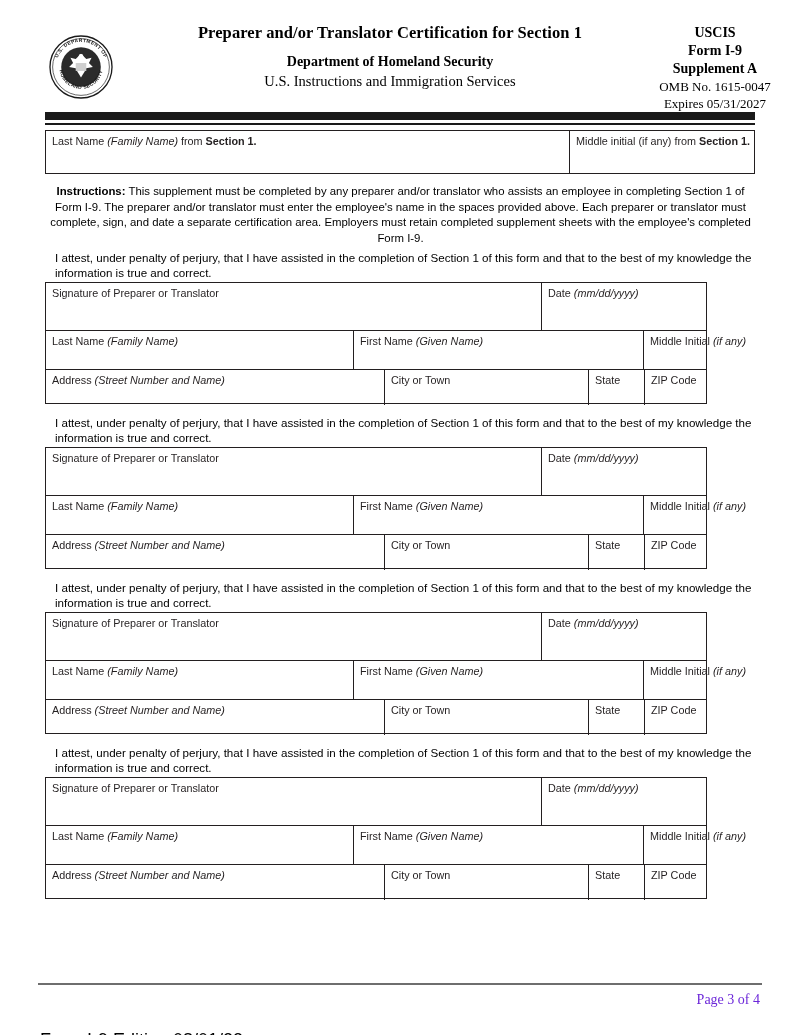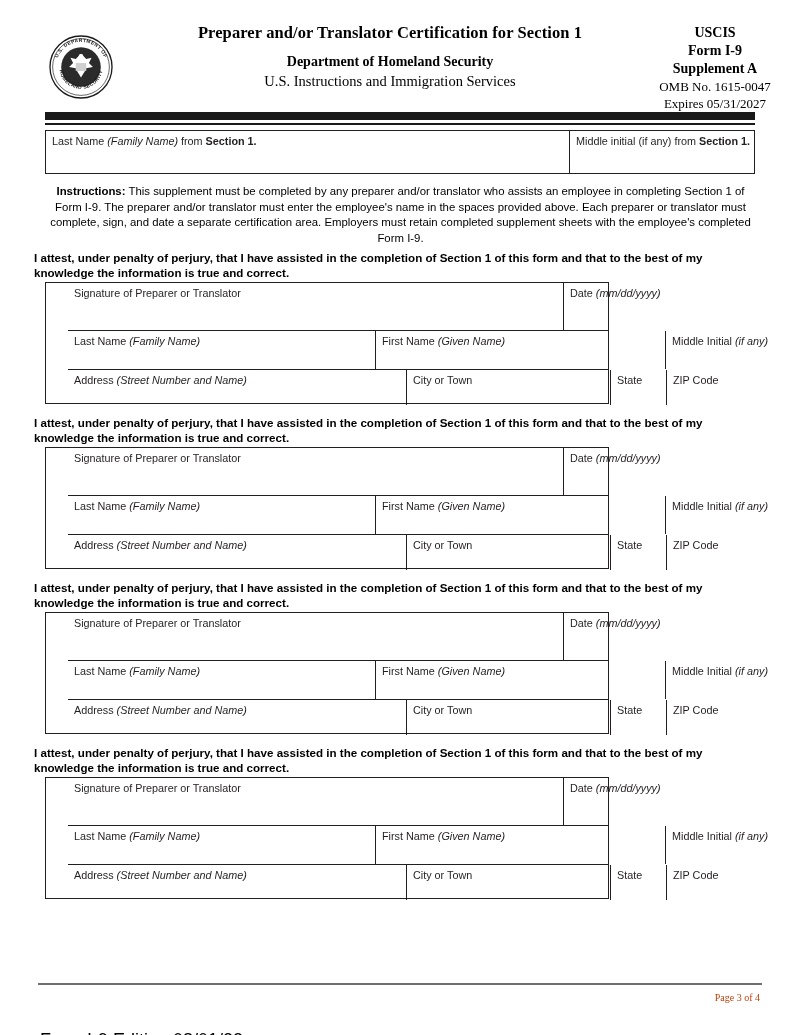--- a/index.html
+++ b/index.html
@@ -166,32 +166,31 @@
     font-size: 11.4px;
     line-height: 15.5px;
     color: #000;
     text-align: center;
   }
   .instructions b { font-weight: bold; }
 
   
   .attest-text {
     position: absolute;
-    left: 34px;
+    left: 55px;
     width: 700px;
     font-size: 11.6px;
-    font-weight: bold;
+    font-weight: normal;
     line-height: 15px;
     color: #000;
   }
 
   .cert-tbl {
     left: 45px;
-    width: 564px;
-    padding-left: 22px;
+    width: 662px;
   }
 
   .r-sig    { height: 48px; }
   .r-name   { height: 39px; }
   .r-addr   { height: 35px; }
 
 </style>
 </head>
 <body>
 
@@ -325,15 +324,15 @@
           <div class="cell" style="left: 0px; width: 338px;"><span>Address </span><em>(Street Number and Name)</em></div>
           <div class="cell divl" style="left: 338px; width: 204px;"><span>City or Town</span></div>
           <div class="cell divl" style="left: 542px; width: 56px;"><span>State</span></div>
           <div class="cell divl" style="left: 598px; width: 112px;"><span>ZIP Code</span></div>
         </div>
       </div>
     </div>
 
   <div style="position:absolute; left:38px; top:983px; width:724px; height:1.6px; background:#6e6e6e;"></div>
   <div style="position:absolute; left:40px; top:992px; font-family:Liberation Sans, sans-serif; font-size:18px; color:#000;margin-top:38px;">Form I-9   Edition   08/01/23</div>
-  <div style="position:absolute; right:40px; top:992px; font-family:'Liberation Serif',serif; font-size:10px; color:#c2410c;">Page 3 of 4</div>
+  <div style="position:absolute; right:40px; top:992px; font-family:'Liberation Serif',serif; font-size:14px; color:#6d28d9;">Page 3 of 4</div>
 
 </div>
 
 </body></html>

